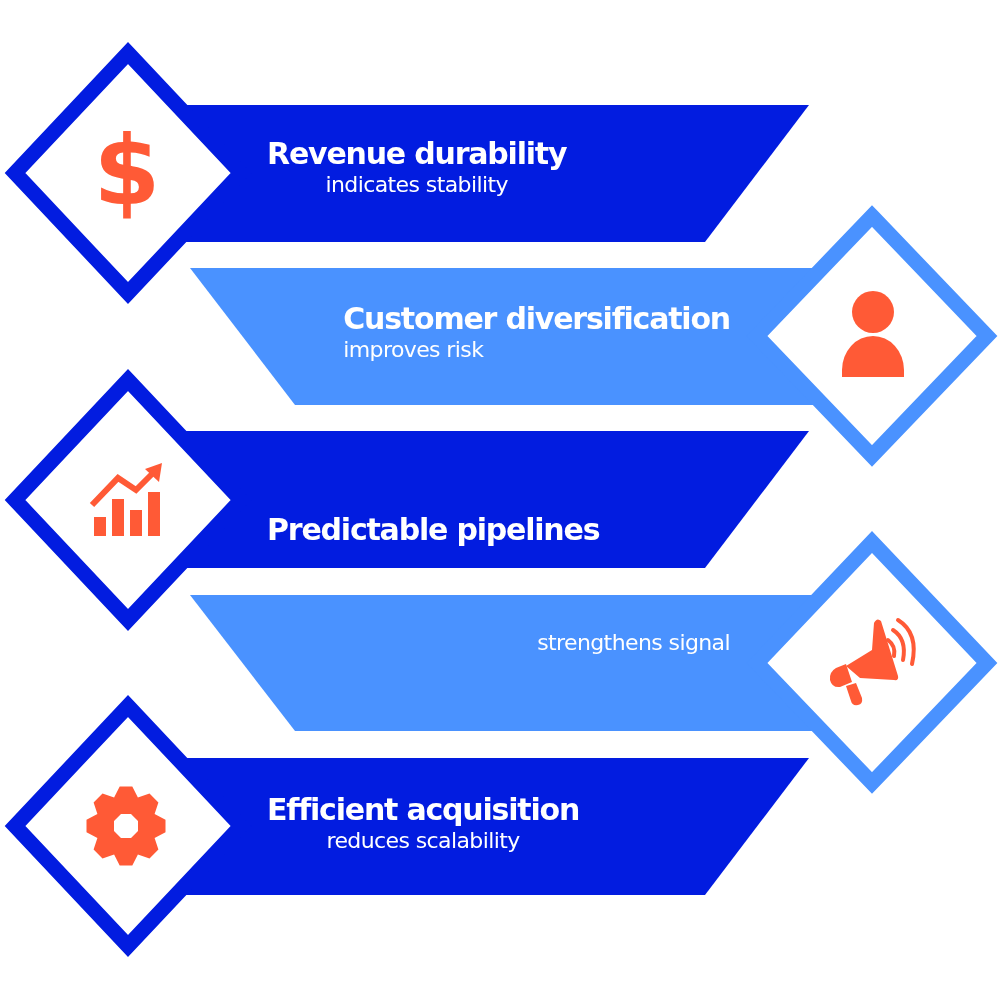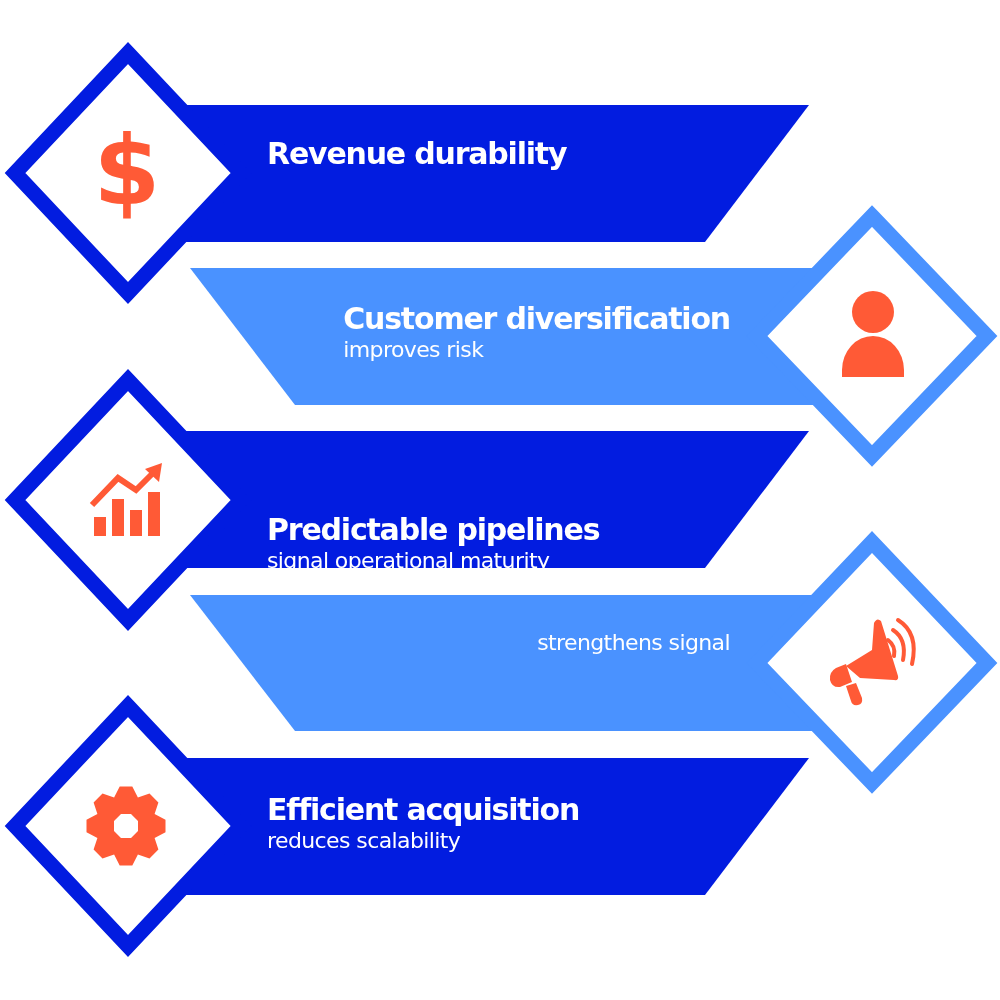--- a/index.html
+++ b/index.html
@@ -1,21 +1,21 @@
 <!DOCTYPE html>
 <html><head>
   <meta charset="utf-8">
   <style>
     html, body { margin: 0; padding: 0; background: #ffffff; }
     body { width: 1000px; height: 1000px; position: relative; overflow: hidden; font-family: "DejaVu Sans", sans-serif; }
     #stage { position: absolute; left: 0; top: 0; width: 1000px; height: 1000px; }
     .txt { position: absolute; color: #ffffff; white-space: nowrap; }
     .title { font-family: "DejaVu Sans", sans-serif; font-weight: bold; font-size: 30px; letter-spacing: -1.2px; line-height: 34px; }
     .sub { font-family: "DejaVu Sans", sans-serif; font-weight: normal; font-size: 22px; letter-spacing: -0.6px; line-height: 28px; }
-    .left { text-align: left; }
+    .left { text-align: center; }
     .right { text-align: left; }
   </style>
 </head>
 <body>
 
 <div id="stage">
   <svg id="shapes" width="1000" height="1000" viewBox="0 0 1000 1000" xmlns="http://www.w3.org/2000/svg">
 
     <g>
       <polygon class="fill-primary" points="130,105 809,105 705,242 130,242" fill="#021CE0"></polygon>
@@ -68,30 +68,30 @@
       <polygon class="fill-primary" points="130,758 809,758 705,895 130,895" fill="#021CE0"></polygon>
       <polygon class="diamond-primary" points="128,706 241,826 128,946 15,826" fill="#FFFFFF" stroke="#021CE0" stroke-width="15"></polygon>
       <g id="gear">
           <path d="M114.1,797.4 L119.7,786.5 L132.3,786.5 L137.9,797.4 L137.9,797.4 L149.5,793.6 L158.4,802.5 L154.6,814.1 L154.6,814.1 L165.5,819.7 L165.5,832.3 L154.6,837.9 L154.6,837.9 L158.4,849.5 L149.5,858.4 L137.9,854.6 L137.9,854.6 L132.3,865.5 L119.7,865.5 L114.1,854.6 L114.1,854.6 L102.5,858.4 L93.6,849.5 L97.4,837.9 L97.4,837.9 L86.5,832.3 L86.5,819.7 L97.4,814.1 L97.4,814.1 L93.6,802.5 L102.5,793.6 L114.1,797.4 Z M138.0,821.0 L131.0,814.0 L121.0,814.0 L114.0,821.0 L114.0,831.0 L121.0,838.0 L131.0,838.0 L138.0,831.0 Z" fill="#FF5A36" fill-rule="evenodd"></path>
         </g>
     </g>
   </svg>
 
   <div class="txt left" style="left:267px; top:137px;">
     <div class="title">Revenue durability</div>
+    <div class="sub">indicates stability</div>
   </div>
 
   <div class="txt right" style="right:270px; top:302px;">
     <div class="title">Customer diversification</div>
     <div class="sub">improves risk</div>
   </div>
 
   <div class="txt left" style="left:267px; top:466px;margin-top:47px;">
     <div class="title">Predictable pipelines</div>
-    <div class="sub">signal operational maturity</div>
   </div>
 
   <div class="txt right" style="right:270px; top:629px;">
     <div class="sub">strengthens signal</div>
   </div>
 
   <div class="txt left" style="left:267px; top:793px;">
     <div class="title">Efficient acquisition</div>
     <div class="sub">reduces scalability</div>
   </div>

